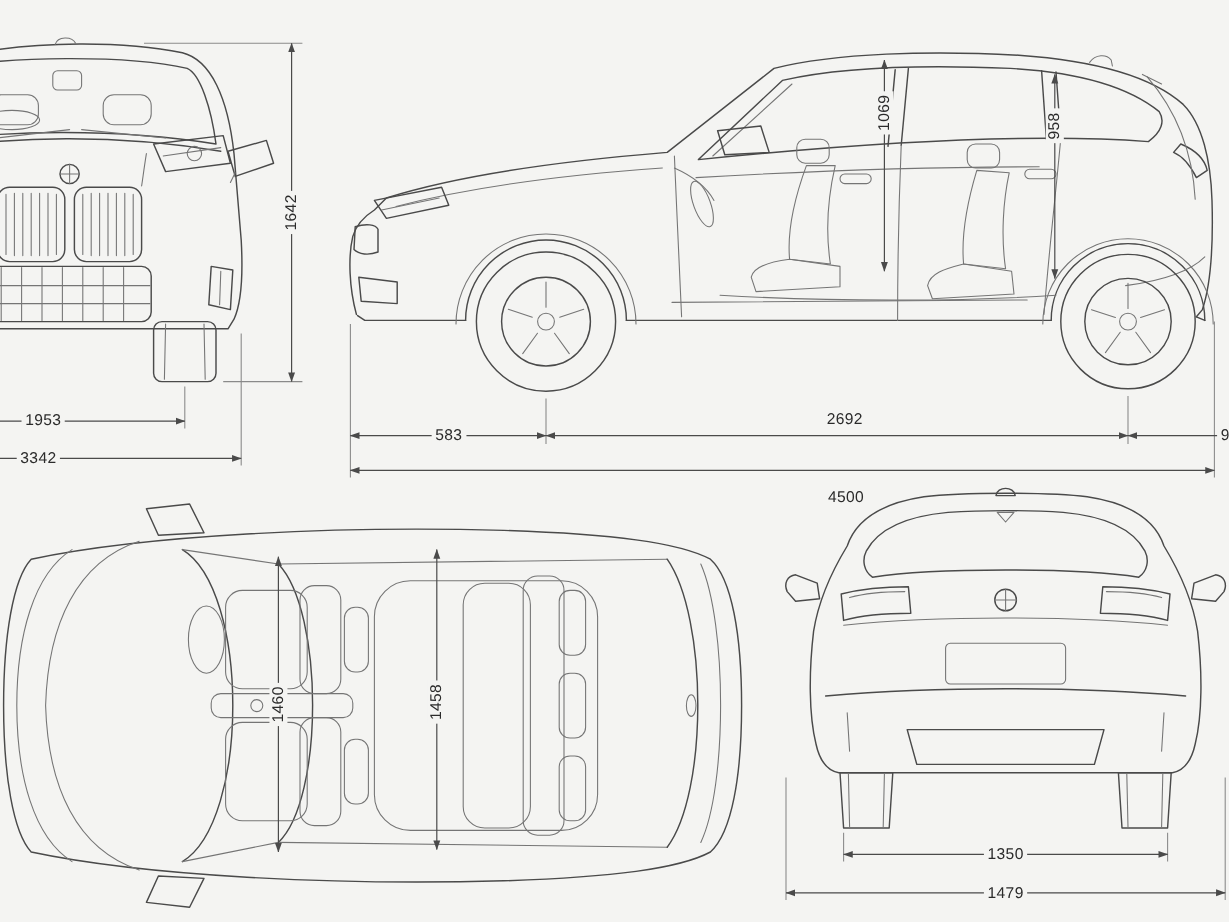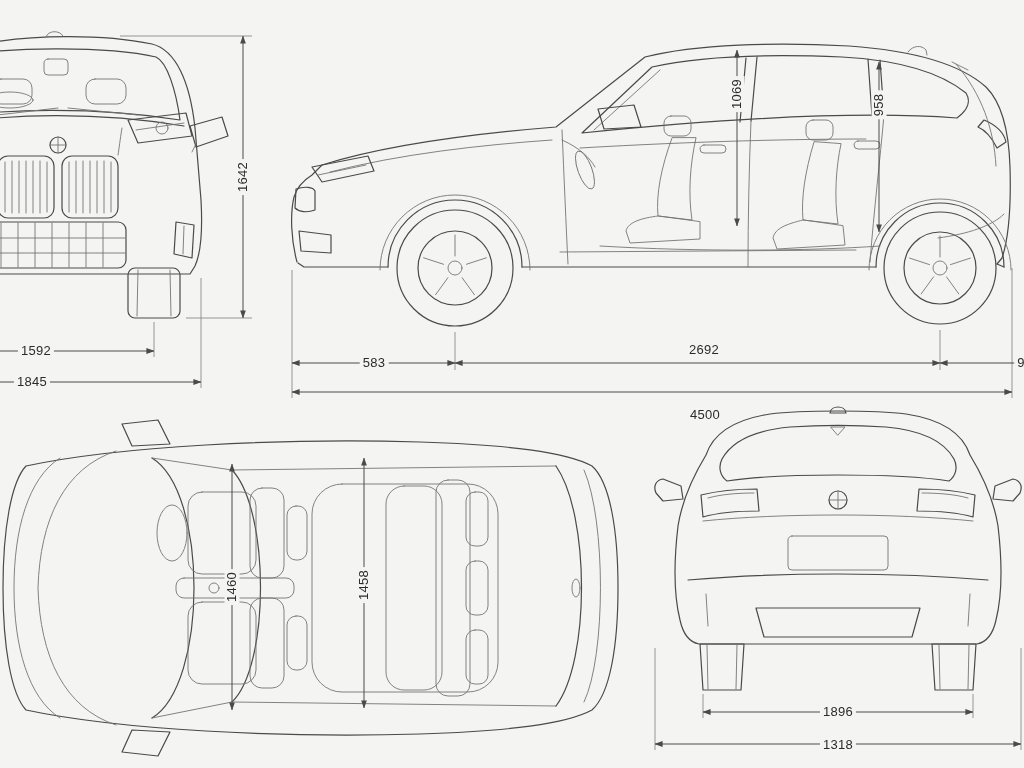--- a/index.html
+++ b/index.html
@@ -210,26 +210,26 @@
 
   <g>
     <path class="ext" d="M 703,694 V 718 M 973,694 V 718"></path>
     <line class="dim" x1="703" y1="712" x2="973" y2="712" marker-start="url(#arw)" marker-end="url(#arw)"></line>
     <path class="ext" d="M 655,648 V 750 M 1021,648 V 750"></path>
     <line class="dim" x1="655" y1="744" x2="1021" y2="744" marker-start="url(#arw)" marker-end="url(#arw)"></line>
   </g>
 </svg>
 
   <div class="dim-label rot" style="left:243px;top:177px">1642</div>
-  <div class="dim-label" style="left:36px;top:351px">1592</div>
-  <div class="dim-label" style="left:32px;top:382px">1845</div>
+  <div class="dim-label" style="left:36px;top:351px">1953</div>
+  <div class="dim-label" style="left:32px;top:382px">3342</div>
   <div class="dim-label rot" style="left:737px;top:94px">1069</div>
   <div class="dim-label rot" style="left:879px;top:105px">958</div>
   <div class="dim-label" style="left:374px;top:363px">583</div>
   <div class="dim-label" style="left:704px;top:350px">2692</div>
   <div class="dim-label" style="left:1021px;top:363px">9</div>
   <div class="dim-label" style="left:705px;top:415px">4500</div>
   <div class="dim-label rot" style="left:232px;top:587px">1460</div>
   <div class="dim-label rot" style="left:364px;top:585px">1458</div>
-  <div class="dim-label" style="left:838px;top:712px">1896</div>
-  <div class="dim-label" style="left:838px;top:745px">1318</div>
+  <div class="dim-label" style="left:838px;top:712px">1350</div>
+  <div class="dim-label" style="left:838px;top:745px">1479</div>
 
 </div>
 
 </body></html>

